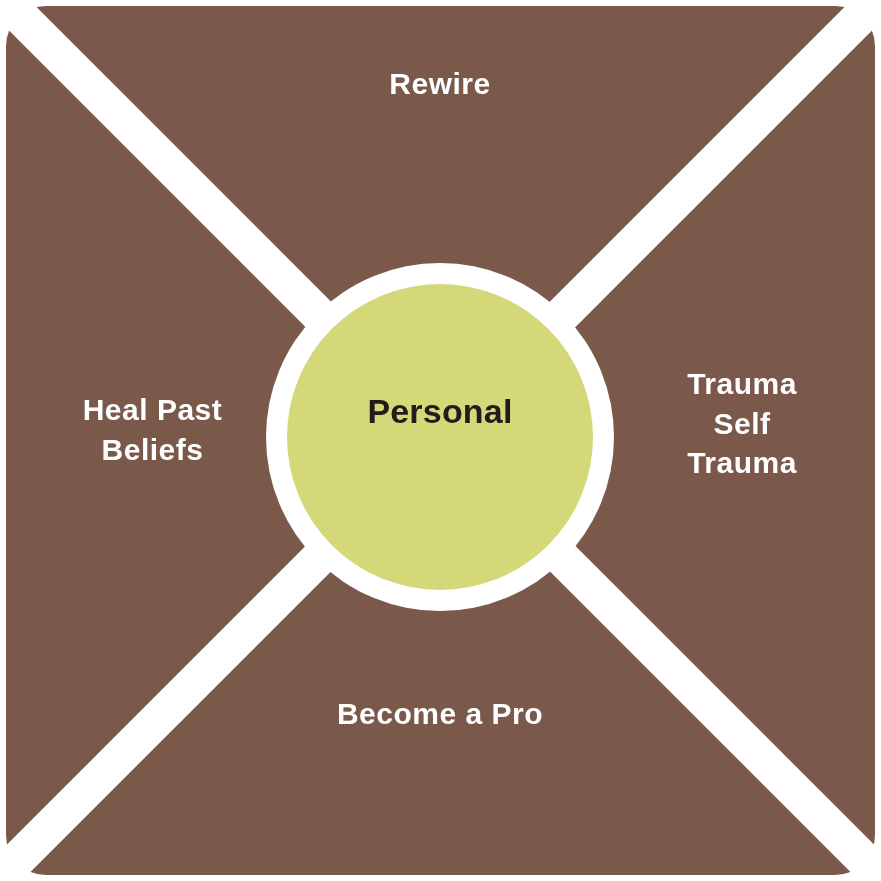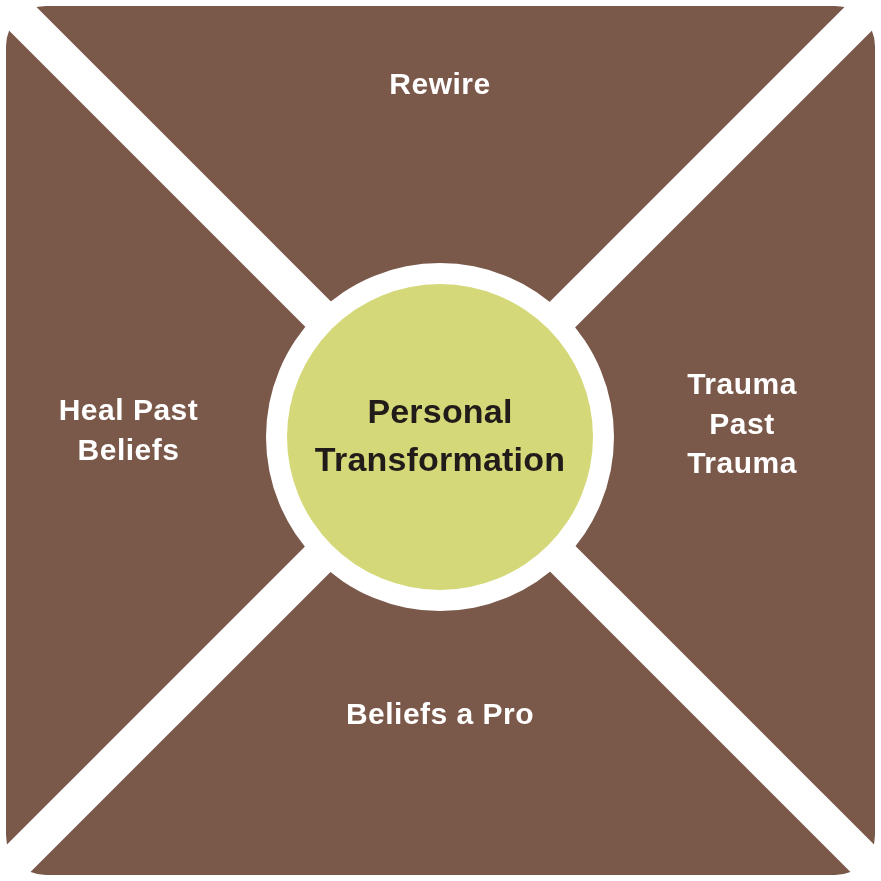--- a/index.html
+++ b/index.html
@@ -23,21 +23,21 @@
     position: absolute;
     text-align: center;
     font-weight: bold;
     color: var(--quadrant-text, #ffffff);
     font-size: 30px;
     line-height: 1.32;
     letter-spacing: 0.5px;
   }
   .label span { display: block; }
   .label-top    { left: 190px; top: 64px;  width: 500px; }
-  .label-left   { left: 6px;  top: 390px; width: 245px; }
+  .label-left   { left: 30px;  top: 390px; width: 245px; }
   .label-right  { left: 622px; top: 364px; width: 240px; }
   .label-bottom { left: 190px; top: 694px; width: 500px; }
   .label-center {
     left: 290px; top: 388px; width: 300px;
     color: var(--center-text, #211c19);
     font-size: 34px;
     line-height: 1.4;
     letter-spacing: 0.2px;
   }
 </style>
@@ -62,26 +62,25 @@
     <span>Rewire</span>
   </div>
 
   <div class="label label-left">
     <span>Heal Past</span>
     <span>Beliefs</span>
   </div>
 
   <div class="label label-right">
     <span>Trauma</span>
-    <span>Past</span>
+    <span>Self</span>
     <span>Trauma</span>
   </div>
 
   <div class="label label-bottom">
-    <span>Beliefs a Pro</span>
+    <span>Become a Pro</span>
   </div>
 
   <div class="label label-center">
     <span>Personal</span>
-    <span>Transformation</span>
   </div>
 
 </div>
 
 </body></html>

